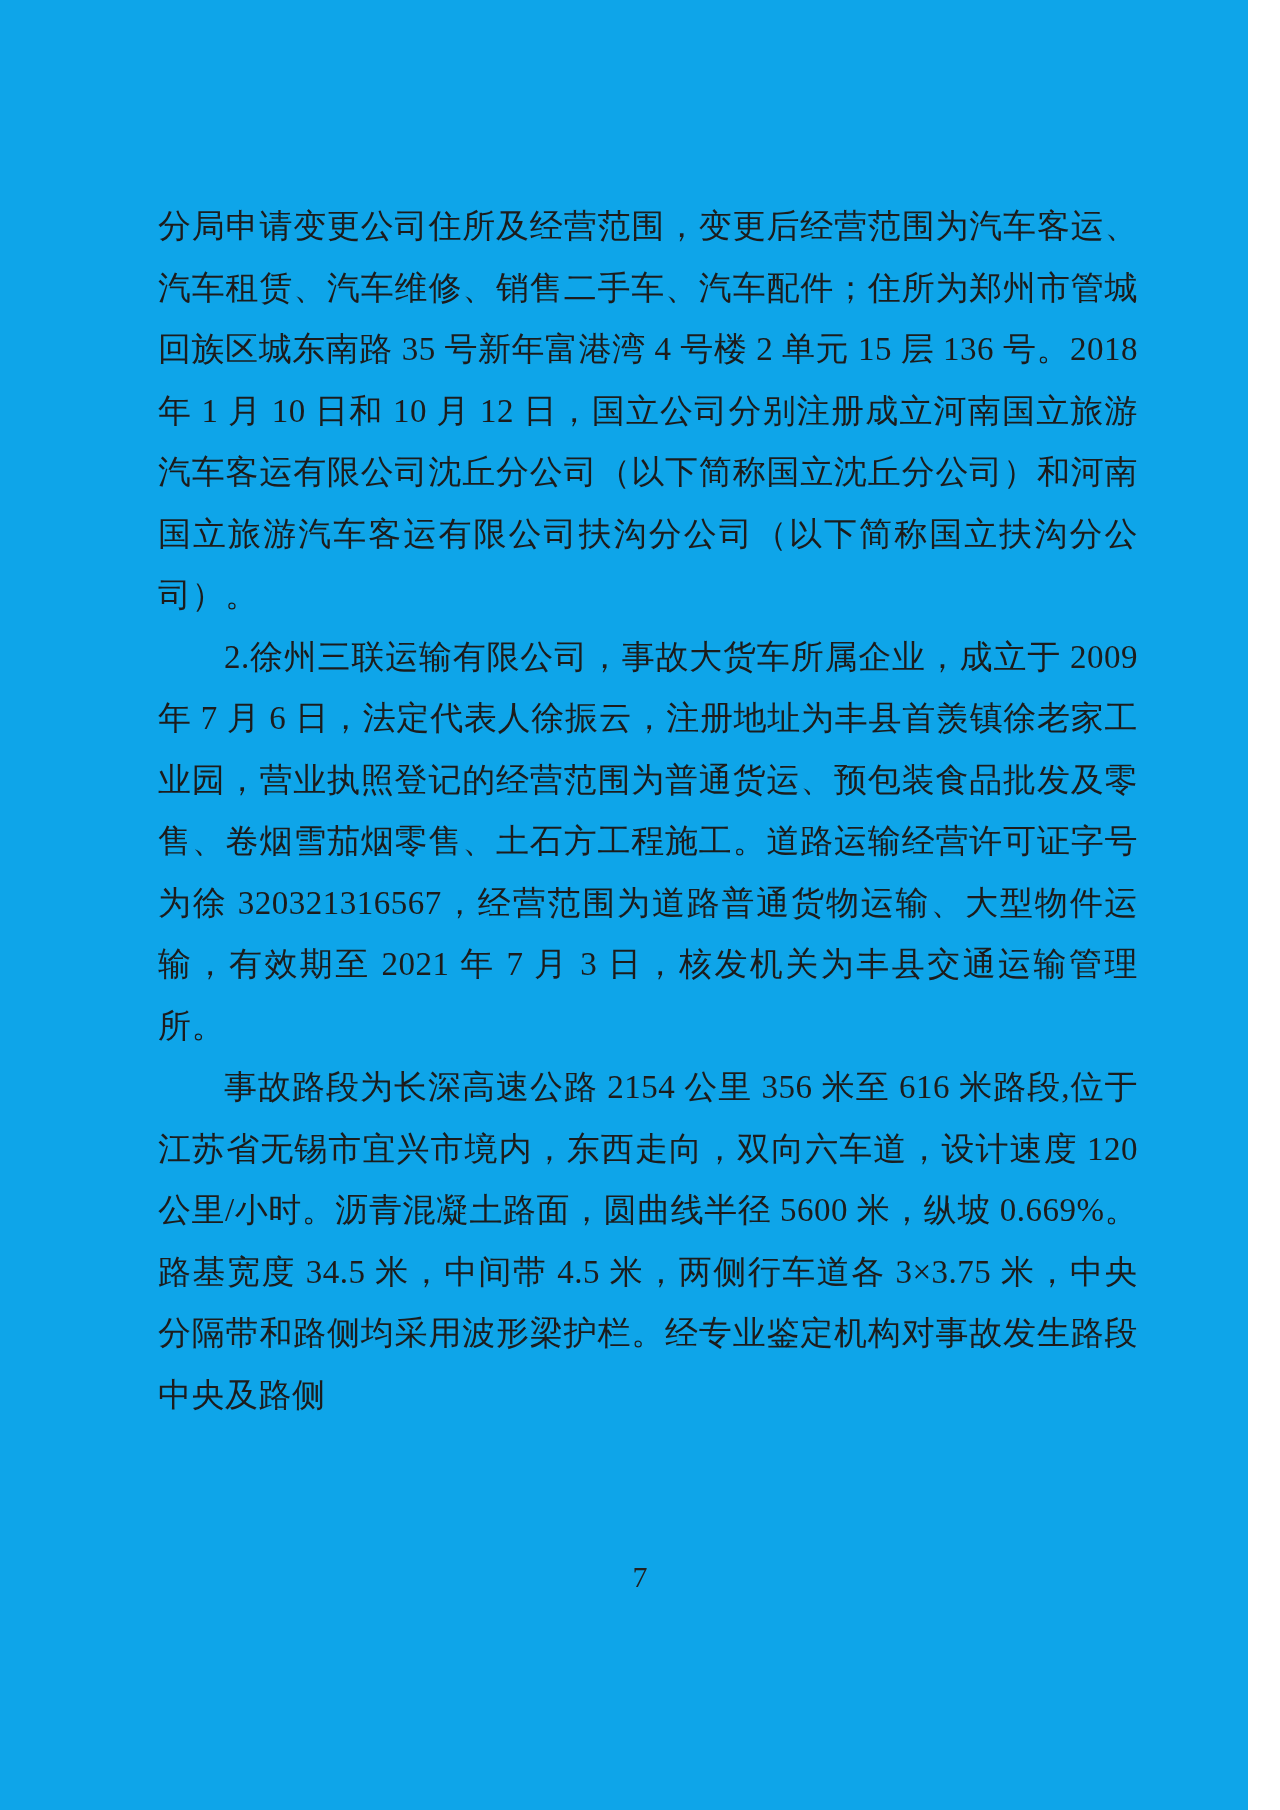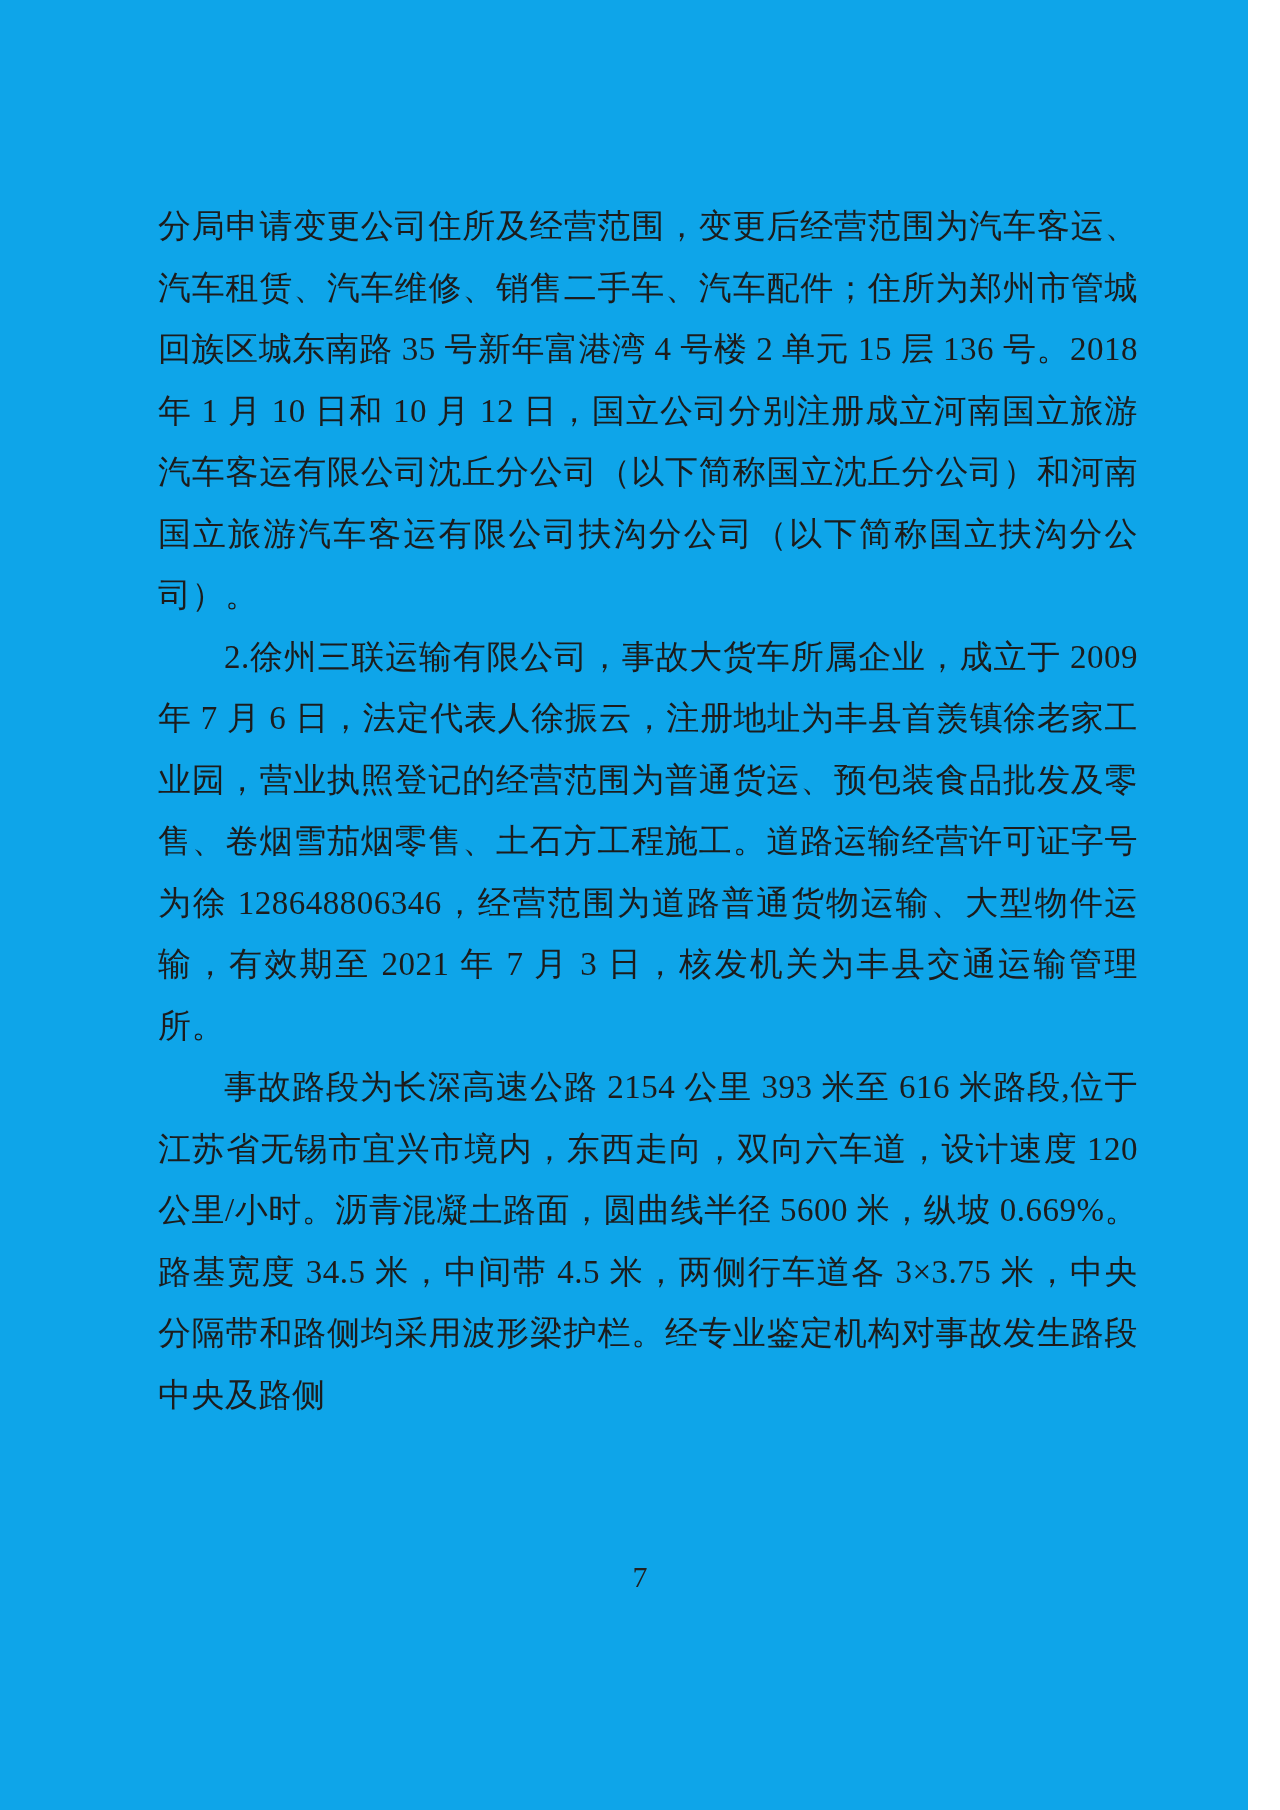--- a/index.html
+++ b/index.html
@@ -55,18 +55,18 @@
     font-size: 30px;
     color: #222222;
   }
 </style>
 </head>
 <body>
 
 <div class="page">
   <div class="content">
     <p class="para no-indent">分局申请变更公司住所及经营范围，变更后经营范围为汽车客运、汽车租赁、汽车维修、销售二手车、汽车配件；住所为郑州市管城回族区城东南路 35 号新年富港湾 4 号楼 2 单元 15 层 136 号。2018 年 1 月 10 日和 10 月 12 日，国立公司分别注册成立河南国立旅游汽车客运有限公司沈丘分公司（以下简称国立沈丘分公司）和河南国立旅游汽车客运有限公司扶沟分公司（以下简称国立扶沟分公司）。</p>
-    <p class="para indent">2.徐州三联运输有限公司，事故大货车所属企业，成立于 2009 年 7 月 6 日，法定代表人徐振云，注册地址为丰县首羡镇徐老家工业园，营业执照登记的经营范围为普通货运、预包装食品批发及零售、卷烟雪茄烟零售、土石方工程施工。道路运输经营许可证字号为徐 128648806346，经营范围为道路普通货物运输、大型物件运输，有效期至 2021 年 7 月 3 日，核发机关为丰县交通运输管理所。</p>
-    <p class="para indent">事故路段为长深高速公路 2154 公里 393 米至 616 米路段,位于江苏省无锡市宜兴市境内，东西走向，双向六车道，设计速度 120 公里/小时。沥青混凝土路面，圆曲线半径 5600 米，纵坡 0.669%。路基宽度 34.5 米，中间带 4.5 米，两侧行车道各 3×3.75 米，中央分隔带和路侧均采用波形梁护栏。经专业鉴定机构对事故发生路段中央及路侧</p>
+    <p class="para indent">2.徐州三联运输有限公司，事故大货车所属企业，成立于 2009 年 7 月 6 日，法定代表人徐振云，注册地址为丰县首羡镇徐老家工业园，营业执照登记的经营范围为普通货运、预包装食品批发及零售、卷烟雪茄烟零售、土石方工程施工。道路运输经营许可证字号为徐 320321316567，经营范围为道路普通货物运输、大型物件运输，有效期至 2021 年 7 月 3 日，核发机关为丰县交通运输管理所。</p>
+    <p class="para indent">事故路段为长深高速公路 2154 公里 356 米至 616 米路段,位于江苏省无锡市宜兴市境内，东西走向，双向六车道，设计速度 120 公里/小时。沥青混凝土路面，圆曲线半径 5600 米，纵坡 0.669%。路基宽度 34.5 米，中间带 4.5 米，两侧行车道各 3×3.75 米，中央分隔带和路侧均采用波形梁护栏。经专业鉴定机构对事故发生路段中央及路侧</p>
   </div>
 
   <div class="footer">7</div>
 </div>
 
 </body></html>

